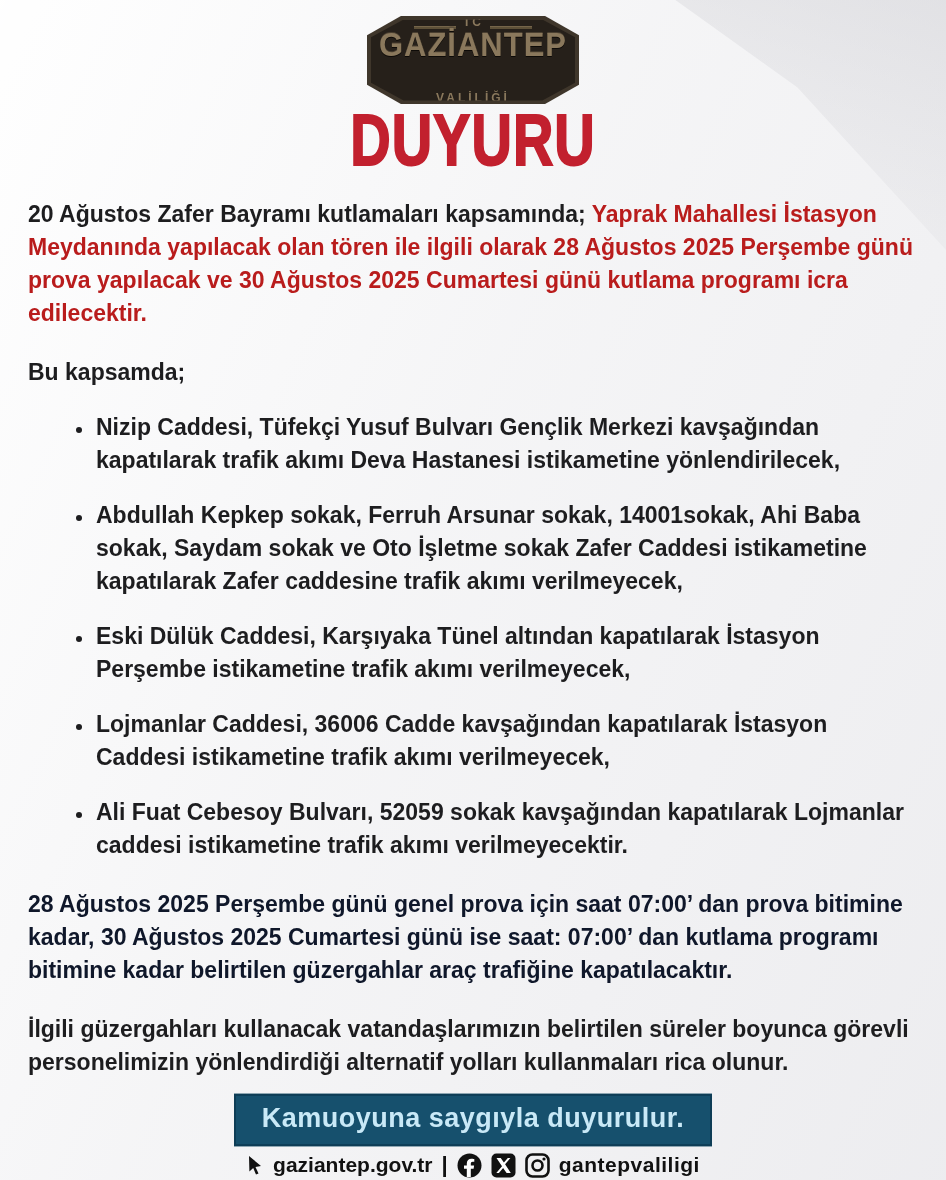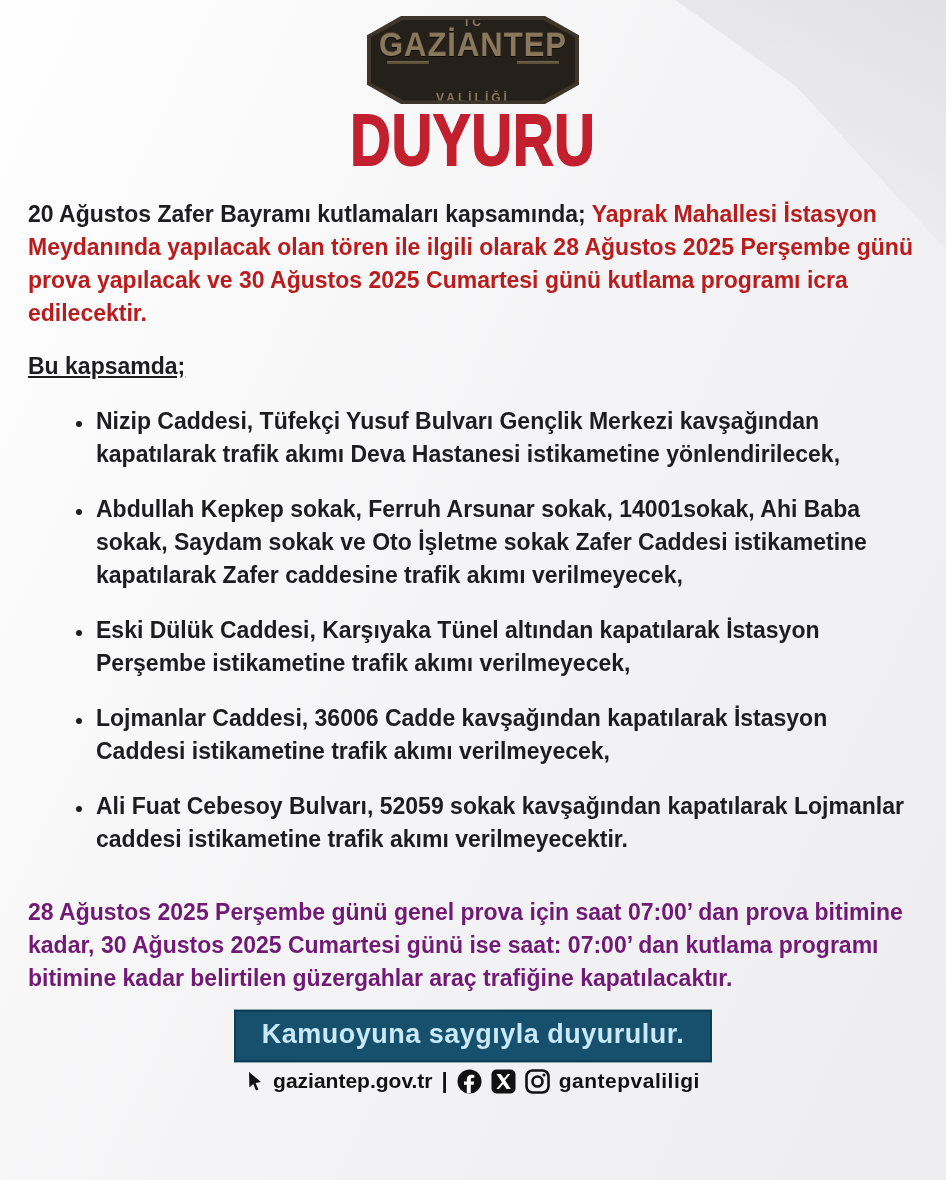--- a/index.html
+++ b/index.html
@@ -29,46 +29,46 @@
     display:flex; align-items:center; justify-content:center;
     filter:drop-shadow(2px 3px 3px rgba(60,50,40,0.45));
   }
   .plaque-inner{
     width:204px; height:81px;
     background:#26201a;
     clip-path:polygon(16% 0, 84% 0, 100% 22%, 100% 78%, 84% 100%, 16% 100%, 0 78%, 0 22%);
     display:flex; flex-direction:column; align-items:center; justify-content:center;
     color:#86745a;
   }
-  .plaque-row{ display:flex; align-items:flex-start; gap:7px; }
+  .plaque-row{ display:flex; align-items:flex-end; gap:7px; }
   .plaque-rule{ width:42px; height:3px; background:#5d5038; border-top:1px solid #75654a; }
   .plaque-tc{ font-size:12px; font-weight:700; letter-spacing:2px; color:#8a785c; }
   .plaque-name{
     font-size:31px; font-weight:700; letter-spacing:1px; line-height:1.05;
     color:#8a785c; text-shadow:0 1px 0 #0d0a07, 0 -1px 0 #4a3f30;
     transform:scaleY(1.08);
   }
   .plaque-sub{ font-size:12px; font-weight:700; letter-spacing:3px; color:#8a785c;margin-top:30px; }
   
   .title-wrap{ height:78px; display:flex; justify-content:center; }
   .title{
     font-size:56px; font-weight:700; color:#c2202e; line-height:1;
     transform:scaleY(1.30); transform-origin:top center;
     letter-spacing:1px;
     -webkit-text-stroke:1.5px #c2202e;
   }
   
   .content{ padding:0 28px 0 28px; color:#1d1d1f; font-weight:700; font-size:23px; line-height:33px; }
   .intro{ margin-top:16px; }
   .intro .red{ color:#b91c1c; }
-  .scope{ margin-top:20px;text-decoration:underline; }
+  .scope{ margin-top:26px; }
   ul.bullets{ margin-top:22px; list-style:disc outside; padding-left:46px; }
   ul.bullets li{ margin-bottom:22px; padding-left:2px;margin-left:20px; }
   ul.bullets li::marker{ font-size:19px; }
-  .notice{ margin-top:40px; color:#701a75; }
+  .notice{ margin-top:26px; color:#0f172a; }
   .advice{ margin-top:26px; }
   
   .banner-wrap{ margin-top:16px; text-align:center; }
   .banner{
     display:inline-block;
     background:#16506d; color:#c9e9f7;
     border:2px solid #0e3d56;
     padding:6px 26px 9px 26px;
     font-size:27px; font-weight:700; letter-spacing:0.5px;
     transform:scaleY(1.05);
@@ -120,20 +120,21 @@
   <ul class="bullets">
     <li>Nizip Caddesi, Tüfekçi Yusuf Bulvarı Gençlik Merkezi kavşağından kapatılarak trafik akımı Deva Hastanesi istikametine yönlendirilecek,</li>
     <li>Abdullah Kepkep sokak, Ferruh Arsunar sokak, 14001sokak, Ahi Baba sokak, Saydam sokak ve Oto İşletme sokak Zafer Caddesi istikametine kapatılarak Zafer caddesine trafik akımı verilmeyecek,</li>
     <li>Eski Dülük Caddesi, Karşıyaka Tünel altından kapatılarak İstasyon Perşembe istikametine trafik akımı verilmeyecek,</li>
     <li>Lojmanlar Caddesi, 36006 Cadde kavşağından kapatılarak İstasyon Caddesi istikametine trafik akımı verilmeyecek,</li>
     <li>Ali Fuat Cebesoy Bulvarı, 52059 sokak kavşağından kapatılarak Lojmanlar caddesi istikametine trafik akımı verilmeyecektir.</li>
   </ul>
 
   <p class="notice">28 Ağustos 2025 Perşembe günü genel prova için saat 07:00’ dan prova bitimine kadar, 30 Ağustos 2025 Cumartesi günü ise saat: 07:00’ dan kutlama programı bitimine kadar belirtilen güzergahlar araç trafiğine kapatılacaktır.</p>
 
+  <p class="advice">İlgili güzergahları kullanacak vatandaşlarımızın belirtilen süreler boyunca görevli personelimizin yönlendirdiği alternatif yolları kullanmaları rica olunur.</p>
 </div>
 
 <div class="banner-wrap">
   <div class="banner">Kamuoyuna saygıyla duyurulur.</div>
 </div>
 
 <div class="footer">
   <span class="icon">
     <svg width="18" height="20" viewBox="0 0 18 20">
       <path d="M3 1 L15 11 L9.5 12 L12.5 18.5 L10 19.6 L7.2 13 L3.4 16.5 Z" fill="#111"></path>

